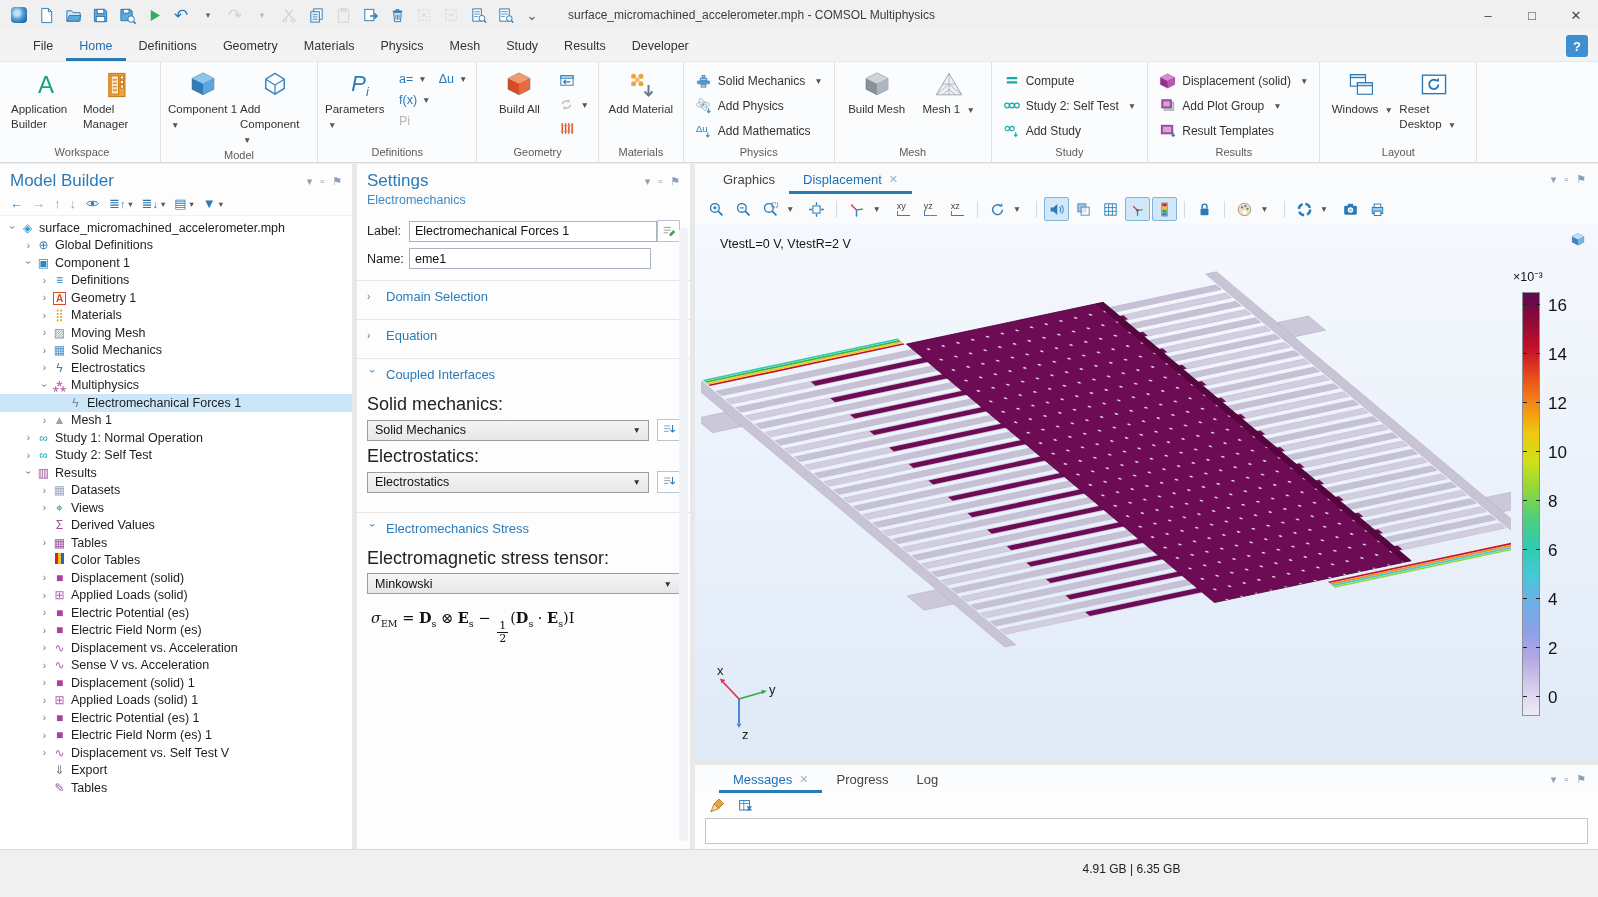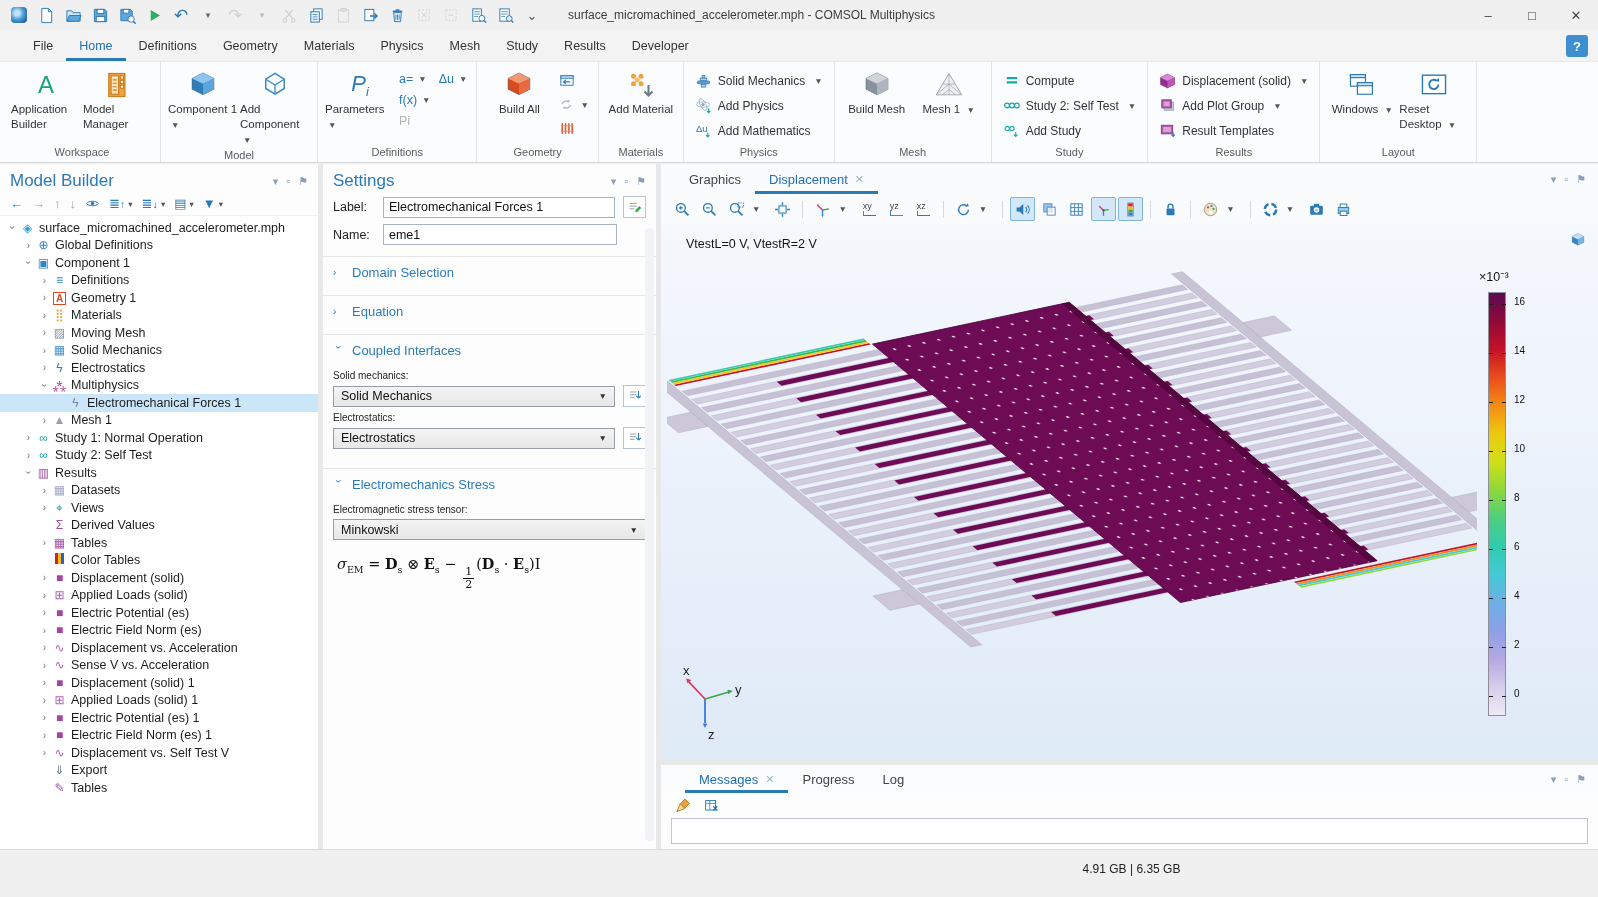--- a/index.html
+++ b/index.html
@@ -48,51 +48,51 @@
   .main{position:absolute;top:164px;left:0;right:0;bottom:48px;display:flex}
   .splitter-v{width:5px;background:#e8e8e8}
   .splitter-h{height:5px;background:#e8e8e8}
   .panel{background:#fff;display:flex;flex-direction:column;min-width:0}
   .panel-head{display:flex;align-items:center;padding:7px 10px 2px}
   .panel-title{font-size:17px;color:#2b7bb9;white-space:nowrap}
   .panel-ctrls{margin-left:auto;color:#8aa0b8;font-size:11px;display:flex;gap:8px;align-items:center}
   .panel-ctrls span{cursor:default}
 
   
-  #modelBuilder{width:318px;background:#fdfdfe}
+  #modelBuilder{width:352px;background:#fdfdfe}
   .mb-toolbar{display:flex;gap:9px;padding:3px 10px 4px;align-items:center;font-size:13px}
   .mb-tool{color:#2a7ab5;cursor:default;display:inline-flex;align-items:center}
   .mb-tool.gray{color:#9aa4ae}
   .mb-tool svg{width:15px;height:15px}
   .mb-filter{display:flex;margin:1px 8px 5px;gap:7px;align-items:center}
   .mb-filter input{flex:1;height:20px;border:1px solid #b4bac2;padding:0 6px;font-size:12px;color:#555;background:#fff}
   .mb-filter input::placeholder{color:#999}
   .tree{flex:1;background:#fff;border-top:1px solid #eef0f2;overflow:hidden;padding-top:3px}
   .trow{display:flex;align-items:center;height:17.5px;font-size:12.5px;color:#1d1d1d;white-space:nowrap;cursor:default}
   .trow.sel{background:#cbe6f9}
   .texp{width:13px;color:#777;font-size:10px;text-align:center;display:inline-block}
   .texp.open{transform:rotate(90deg)}
   .tico{width:17px;text-align:center;margin-right:3px;font-size:12px;flex:none}
   .tico .cbars{display:inline-block;width:9px;height:11px;background:linear-gradient(90deg,#d82020 33%,#f0c020 33% 66%,#2a60c8 66%)}
   .tico .geoA{display:inline-block;width:13px;height:13px;border:1px solid #d84b20;color:#d84b20;font-size:10px;line-height:11px;font-weight:bold;background:#fff}
 
   
   #settings{width:333px;background:#fdfdfe;position:relative}
   .set-sub{color:#3c8ac8;font-size:12.5px;padding:0 10px 10px}
-  .frow{display:flex;align-items:center;padding:3px 10px;gap:8px}
+  .frow{display:flex;align-items:center;padding:3px 10px;}
   .frow .cap{width:42px;font-size:12.5px;color:#222}
   .frow input{flex:1;height:21px;border:1px solid #a8b4c0;padding:0 5px;font-size:12.5px;color:#111;background:#fff}
   .mini-btn{width:23px;height:22px;border:1px solid #b8c4d0;background:#fff;flex:none;cursor:default}
   .mini-btn svg{width:16px;height:16px}
   .sec{border-top:1px solid #e6e6e6;margin-top:8px;padding:8px 10px 7px;color:#2b7bb9;font-size:13px;display:flex;gap:9px;align-items:center;cursor:default}
   .sec:first-of-type{margin-top:10px}
   .sec .chev{font-size:10px;width:10px;display:inline-block}
   .sec .chev.open{transform:rotate(90deg)}
   .sec-body{padding:0 10px 8px}
-  .flabel{font-size:10px;margin:5px 0 4px;color:#222}
+  .flabel{font-size:18px;margin:5px 0 4px;color:#222}
   .droprow{display:flex;gap:8px;align-items:center;margin-bottom:3px}
   .drop{flex:1;height:21px;background:linear-gradient(#f4f4f4,#e7e7e7);border:1px solid #979ea6;display:flex;align-items:center;padding:0 7px;font-size:12.5px;color:#111;cursor:default}
   .drop .arr{margin-left:auto;color:#333;font-size:8.5px}
   .eq{font-family:"DejaVu Serif",serif;font-size:14.5px;padding:12px 4px 6px;color:#111}
   .eq sub{font-size:9.5px}
   .frac{display:inline-flex;flex-direction:column;align-items:center;line-height:1.05;font-size:11px;vertical-align:-6px;margin:0 2px}
   .frac .fnum{border-bottom:1px solid #111;padding:0 2px}
   .set-scroll{position:absolute;right:2px;top:64px;bottom:8px;width:9px;background:#f1f3f6;border-radius:4px}
 
   
@@ -107,21 +107,21 @@
   .gt-btn.on{background:#d2e7f8;border-color:#7fb4dd}
   .gt-wrap{display:flex;align-items:center;margin-right:8px}
   .gt-sep{width:1px;height:17px;background:#d5dae0;margin:0 5px}
   .vlbl{font-size:9px;color:#444;line-height:1}
   .plot{flex:1;position:relative;background:linear-gradient(180deg,#f5f8fd 0%,#ecf2fb 45%,#dfeaf7 100%);overflow:hidden}
   .plot-ann{position:absolute;left:25px;top:13px;font-size:12.5px;color:#141414}
   .plot-title{position:absolute;left:170px;right:200px;top:13px;text-align:center;font-size:12.5px;color:#141414}
   .scene-cube{position:absolute;right:12px;top:8px;width:16px;height:16px}
   .cbar-exp{position:absolute;left:818px;top:44px;font-size:12.5px;color:#111}
   .cbar{position:absolute;left:827px;top:68px;width:18px;height:424px;border:1px solid #8f8f98}
-  .cbar-tick{position:absolute;left:853px;width:30px;font-size:10px;color:#111}
+  .cbar-tick{position:absolute;left:853px;width:30px;font-size:17px;color:#111}
   .cbar-dash{position:absolute;width:4px;height:1px;background:#222}
   #device{position:absolute;left:6px;top:24px}
   #triad{position:absolute;left:14px;bottom:14px}
 
   
   #messages{height:84px;display:flex;flex-direction:column;background:#fdfdfe}
   .msg-tabs{height:28px;display:flex;align-items:stretch;background:#fbfcfd;padding-left:24px;position:relative}
   .msg-toolbar{height:24px;display:flex;align-items:center;gap:8px;padding:0 12px}
   .msg-toolbar .gt-btn{width:20px;height:20px}
   .msg-box{margin:1px 10px 5px;height:26px;border:1px solid #c0c6cc;background:#fff}
@@ -790,20 +790,21 @@
 
   <div class="panel" id="settings">
     <div class="panel-head">
       <span class="panel-title">Settings</span>
       <span class="panel-ctrls">
         <span>▾</span>
         <span>▫</span>
         <span>⚑</span>
       </span>
     </div>
+    <div class="set-sub">Electromechanics</div>
 
     <div class="frow">
       <span class="cap">Label:</span>
       <input value="Electromechanical Forces 1" style="">
       <span class="mini-btn c" id="renameBtn">
           <svg viewBox="0 0 18 18" width="100%" height="100%">
             <path d="M3 5h8M3 8h8M3 11h5" stroke="#8a94a0"></path>
             <path d="M9.5 12.5l4.5-4.5 2 2-4.5 4.5h-2z" fill="#3aa84a"></path>
           </svg>
         </span>

